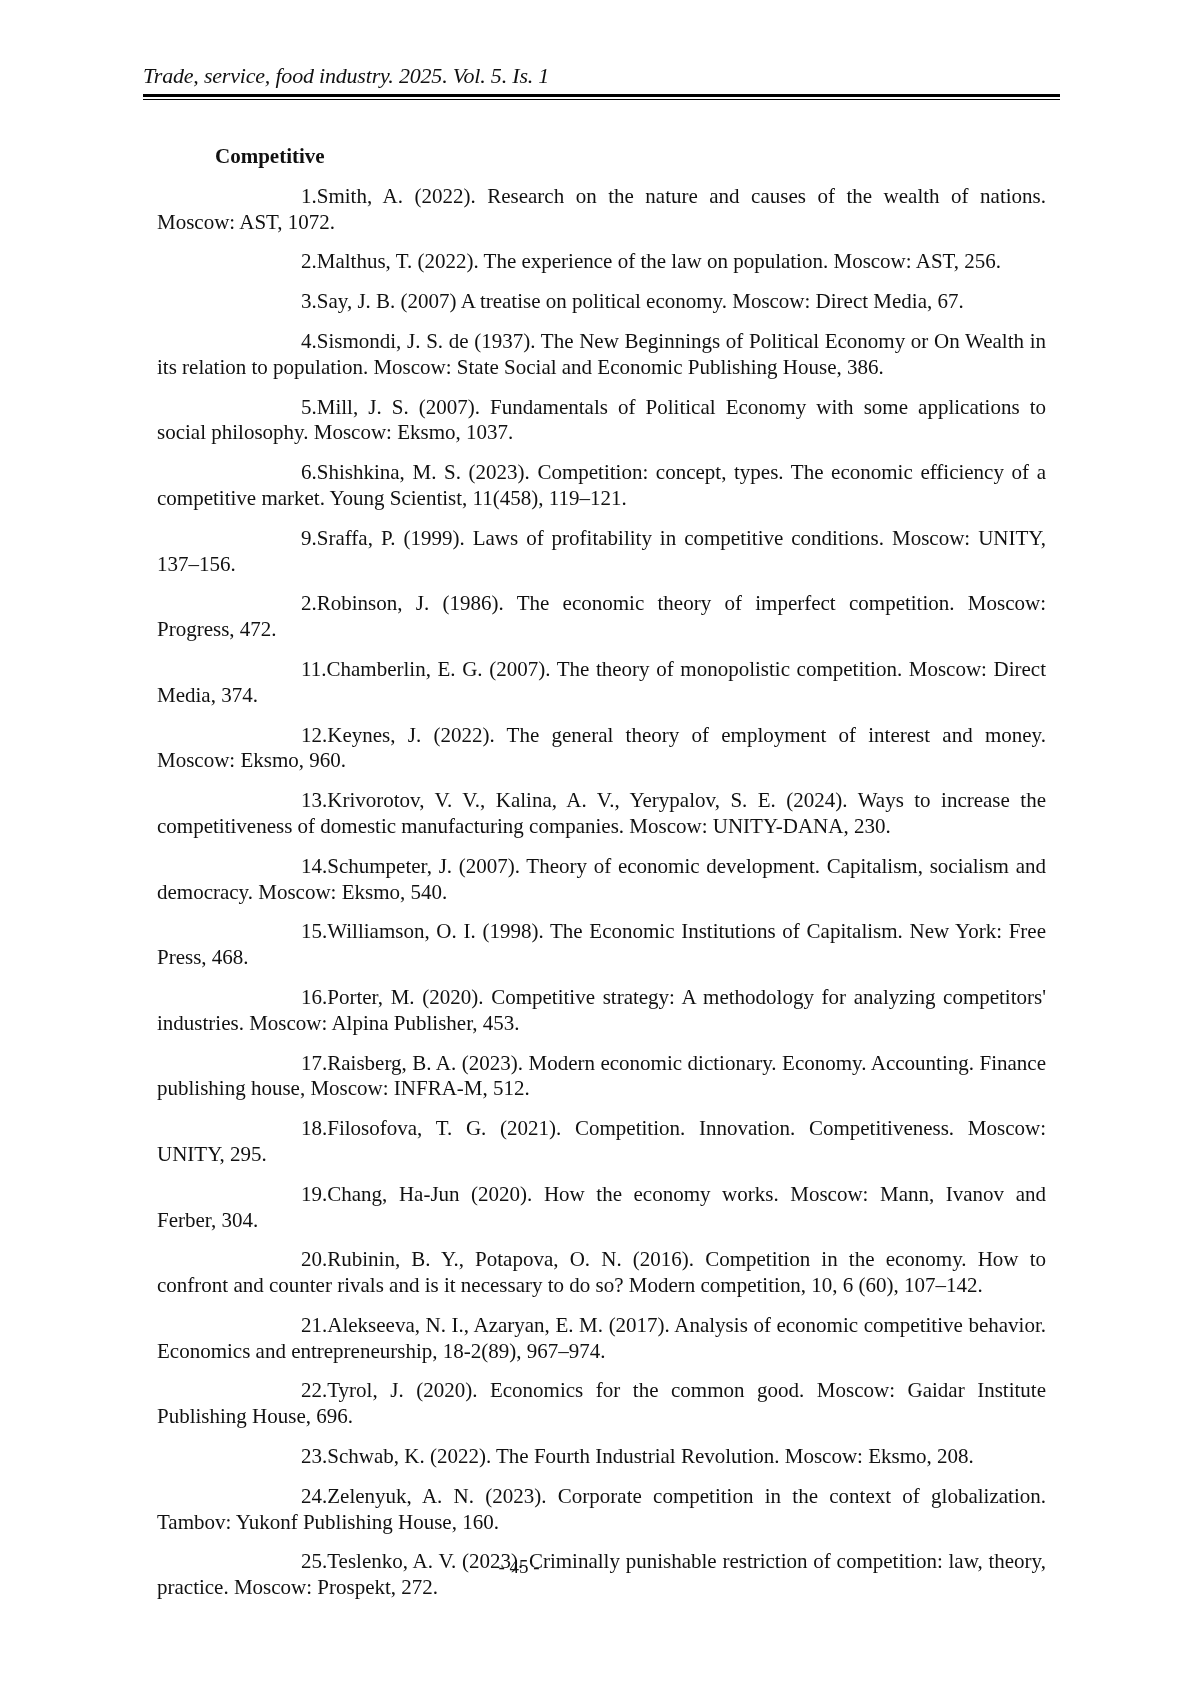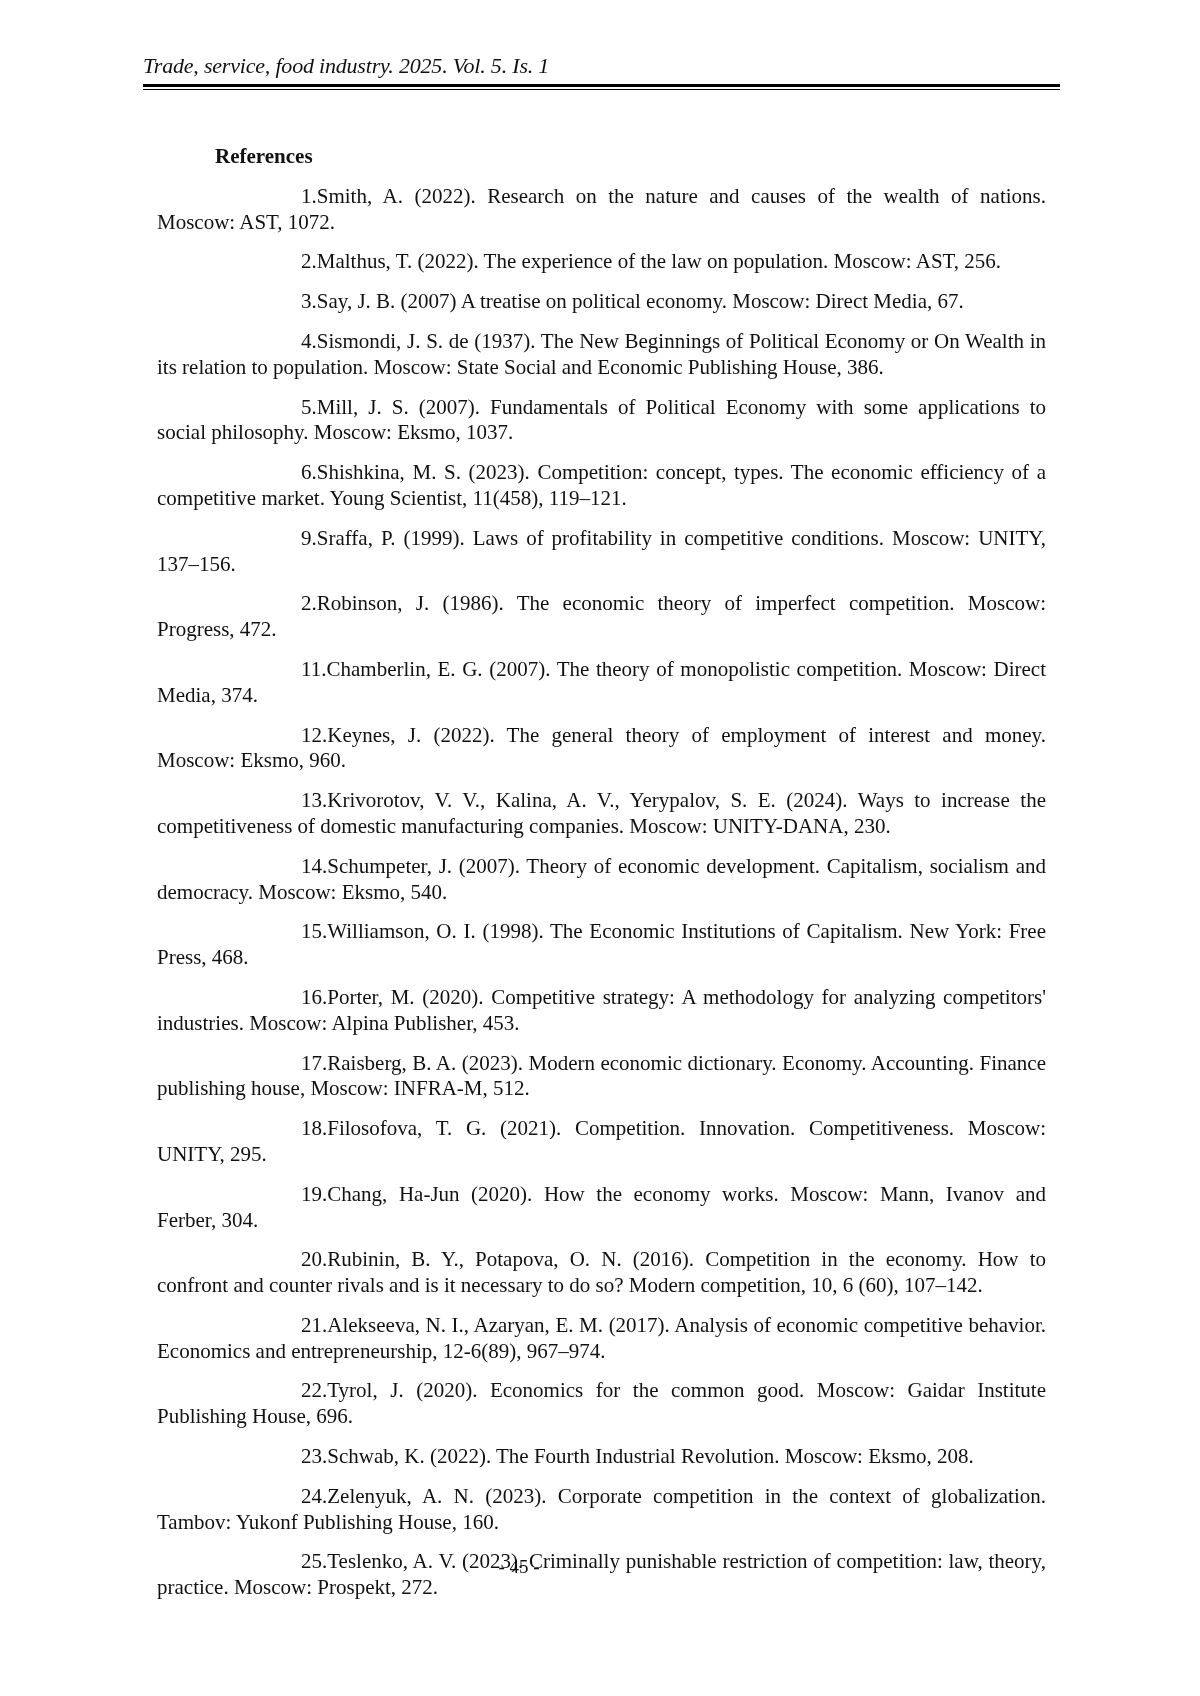--- a/index.html
+++ b/index.html
@@ -1,18 +1,18 @@
 <!DOCTYPE html>
 <html><head>
 <meta charset="utf-8">
 <style>
   html, body { margin: 0; padding: 0; background: #ffffff; }
   body { width: 1200px; height: 1696px; position: relative; overflow: hidden;
          font-family: "Liberation Serif", "DejaVu Serif", serif; color: #111; }
-  .header { position: absolute; left: 143px; top: 52px; width: 917px; }
+  .header { position: absolute; left: 143px; top: 62px; width: 917px; }
   .header-title { font-style: italic; font-size: 22px; line-height: 28px; letter-spacing: -0.2px; }
   .rule { margin-top: 4px; height: 8px; position: relative; }
   .rule .thick { position: absolute; left: 0; right: 0; top: 0; height: 3px; background: #000; }
   .rule .thin { position: absolute; left: 0; right: 0; top: 5px; height: 1px; background: #000; }
   .content { position: absolute; left: 143px; top: 144px; width: 917px; font-size: 21px; line-height: 25.8px; }
   .refs-heading { font-weight: bold; padding-left: 72px; margin: 0; font-size: 21px; }
   .ref { text-align: justify; text-indent: 72px; margin: 14px; }
   .ref .num { display: inline-block; min-width: 32px; }
   .page-number { position: absolute; left: 0; width: 1038px; top: 1556px; text-align: center; font-size: 19px; }
 </style>
@@ -21,41 +21,41 @@
 
 <div class="header">
   <div class="header-title">Trade, service, food industry. 2025. Vol. 5. Is. 1</div>
   <div class="rule">
     <div class="thick"></div>
     <div class="thin"></div>
   </div>
 </div>
 
 <div class="content">
-  <p class="refs-heading">References</p>
+  <p class="refs-heading">Competitive</p>
   <div id="ref-list">
       <p class="ref"><span class="num">1.</span><span>Smith, A. (2022). Research on the nature and causes of the wealth of nations. Moscow: AST, 1072.</span></p>
       <p class="ref"><span class="num">2.</span><span>Malthus, T. (2022). The experience of the law on population. Moscow: AST, 256.</span></p>
       <p class="ref"><span class="num">3.</span><span>Say, J. B. (2007) A treatise on political economy. Moscow: Direct Media, 67.</span></p>
       <p class="ref"><span class="num">4.</span><span>Sismondi, J. S. de (1937). The New Beginnings of Political Economy or On Wealth in its relation to population. Moscow: State Social and Economic Publishing House, 386.</span></p>
       <p class="ref"><span class="num">5.</span><span>Mill, J. S. (2007). Fundamentals of Political Economy with some applications to social philosophy. Moscow: Eksmo, 1037.</span></p>
       <p class="ref"><span class="num">6.</span><span>Shishkina, M. S. (2023). Competition: concept, types. The economic efficiency of a competitive market. Young Scientist, 11(458), 119–121.</span></p>
       <p class="ref"><span class="num">9.</span><span>Sraffa, P. (1999). Laws of profitability in competitive conditions. Moscow: UNITY, 137–156.</span></p>
       <p class="ref"><span class="num">2.</span><span>Robinson, J. (1986). The economic theory of imperfect competition. Moscow: Progress, 472.</span></p>
       <p class="ref"><span class="num">11.</span><span>Chamberlin, E. G. (2007). The theory of monopolistic competition. Moscow: Direct Media, 374.</span></p>
       <p class="ref"><span class="num">12.</span><span>Keynes, J. (2022). The general theory of employment of interest and money. Moscow: Eksmo, 960.</span></p>
       <p class="ref"><span class="num">13.</span><span>Krivorotov, V. V., Kalina, A. V., Yerypalov, S. E. (2024). Ways to increase the competitiveness of domestic manufacturing companies. Moscow: UNITY-DANA, 230.</span></p>
       <p class="ref"><span class="num">14.</span><span>Schumpeter, J. (2007). Theory of economic development. Capitalism, socialism and democracy. Moscow: Eksmo, 540.</span></p>
       <p class="ref"><span class="num">15.</span><span>Williamson, O. I. (1998). The Economic Institutions of Capitalism. New York: Free Press, 468.</span></p>
       <p class="ref"><span class="num">16.</span><span>Porter, M. (2020). Competitive strategy: A methodology for analyzing competitors' industries. Moscow: Alpina Publisher, 453.</span></p>
       <p class="ref"><span class="num">17.</span><span>Raisberg, B. A. (2023). Modern economic dictionary. Economy. Accounting. Finance publishing house, Moscow: INFRA-M, 512.</span></p>
       <p class="ref"><span class="num">18.</span><span>Filosofova, T. G. (2021). Competition. Innovation. Competitiveness. Moscow: UNITY, 295.</span></p>
       <p class="ref"><span class="num">19.</span><span>Chang, Ha-Jun (2020). How the economy works. Moscow: Mann, Ivanov and Ferber, 304.</span></p>
       <p class="ref"><span class="num">20.</span><span>Rubinin, B. Y., Potapova, O. N. (2016). Competition in the economy. How to confront and counter rivals and is it necessary to do so? Modern competition, 10, 6 (60), 107–142.</span></p>
-      <p class="ref"><span class="num">21.</span><span>Alekseeva, N. I., Azaryan, E. M. (2017). Analysis of economic competitive behavior. Economics and entrepreneurship, 12-6(89), 967–974.</span></p>
+      <p class="ref"><span class="num">21.</span><span>Alekseeva, N. I., Azaryan, E. M. (2017). Analysis of economic competitive behavior. Economics and entrepreneurship, 18-2(89), 967–974.</span></p>
       <p class="ref"><span class="num">22.</span><span>Tyrol, J. (2020). Economics for the common good. Moscow: Gaidar Institute Publishing House, 696.</span></p>
       <p class="ref"><span class="num">23.</span><span>Schwab, K. (2022). The Fourth Industrial Revolution. Moscow: Eksmo, 208.</span></p>
       <p class="ref"><span class="num">24.</span><span>Zelenyuk, A. N. (2023). Corporate competition in the context of globalization. Tambov: Yukonf Publishing House, 160.</span></p>
       <p class="ref"><span class="num">25.</span><span>Teslenko, A. V. (2023). Criminally punishable restriction of competition: law, theory, practice. Moscow: Prospekt, 272.</span></p>
     </div>
 </div>
 
 <div class="page-number">- 45 -</div>
 
 </body></html>

